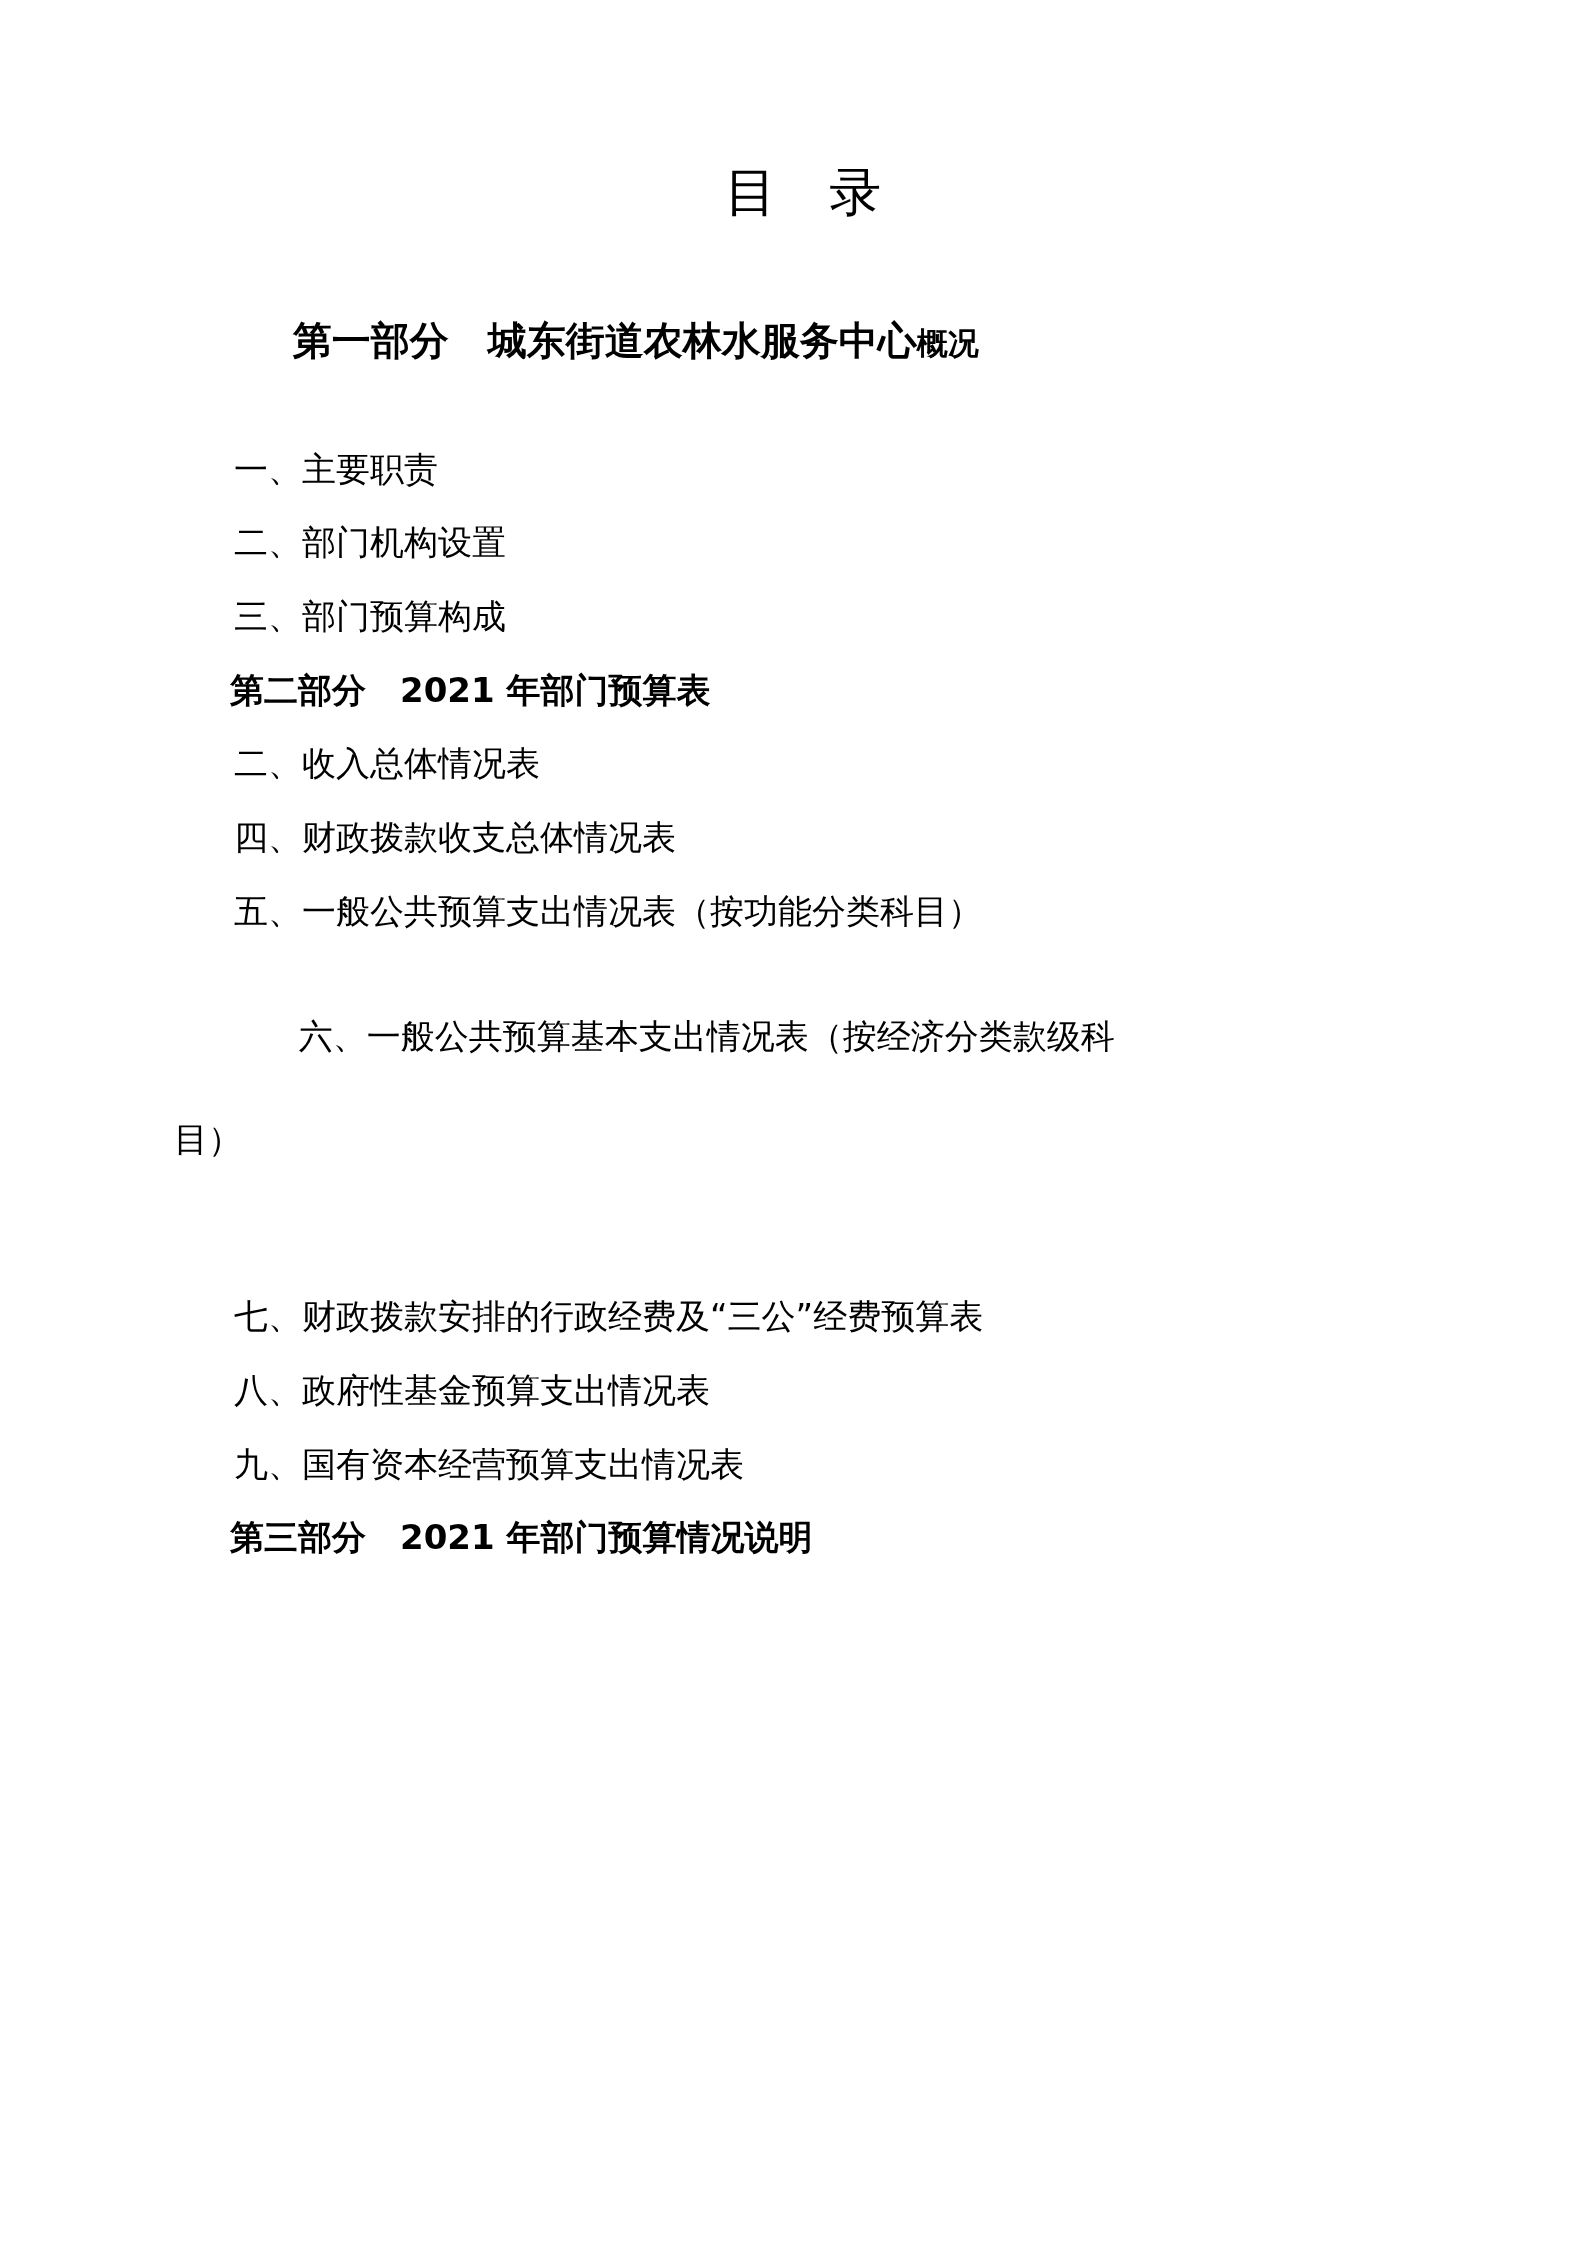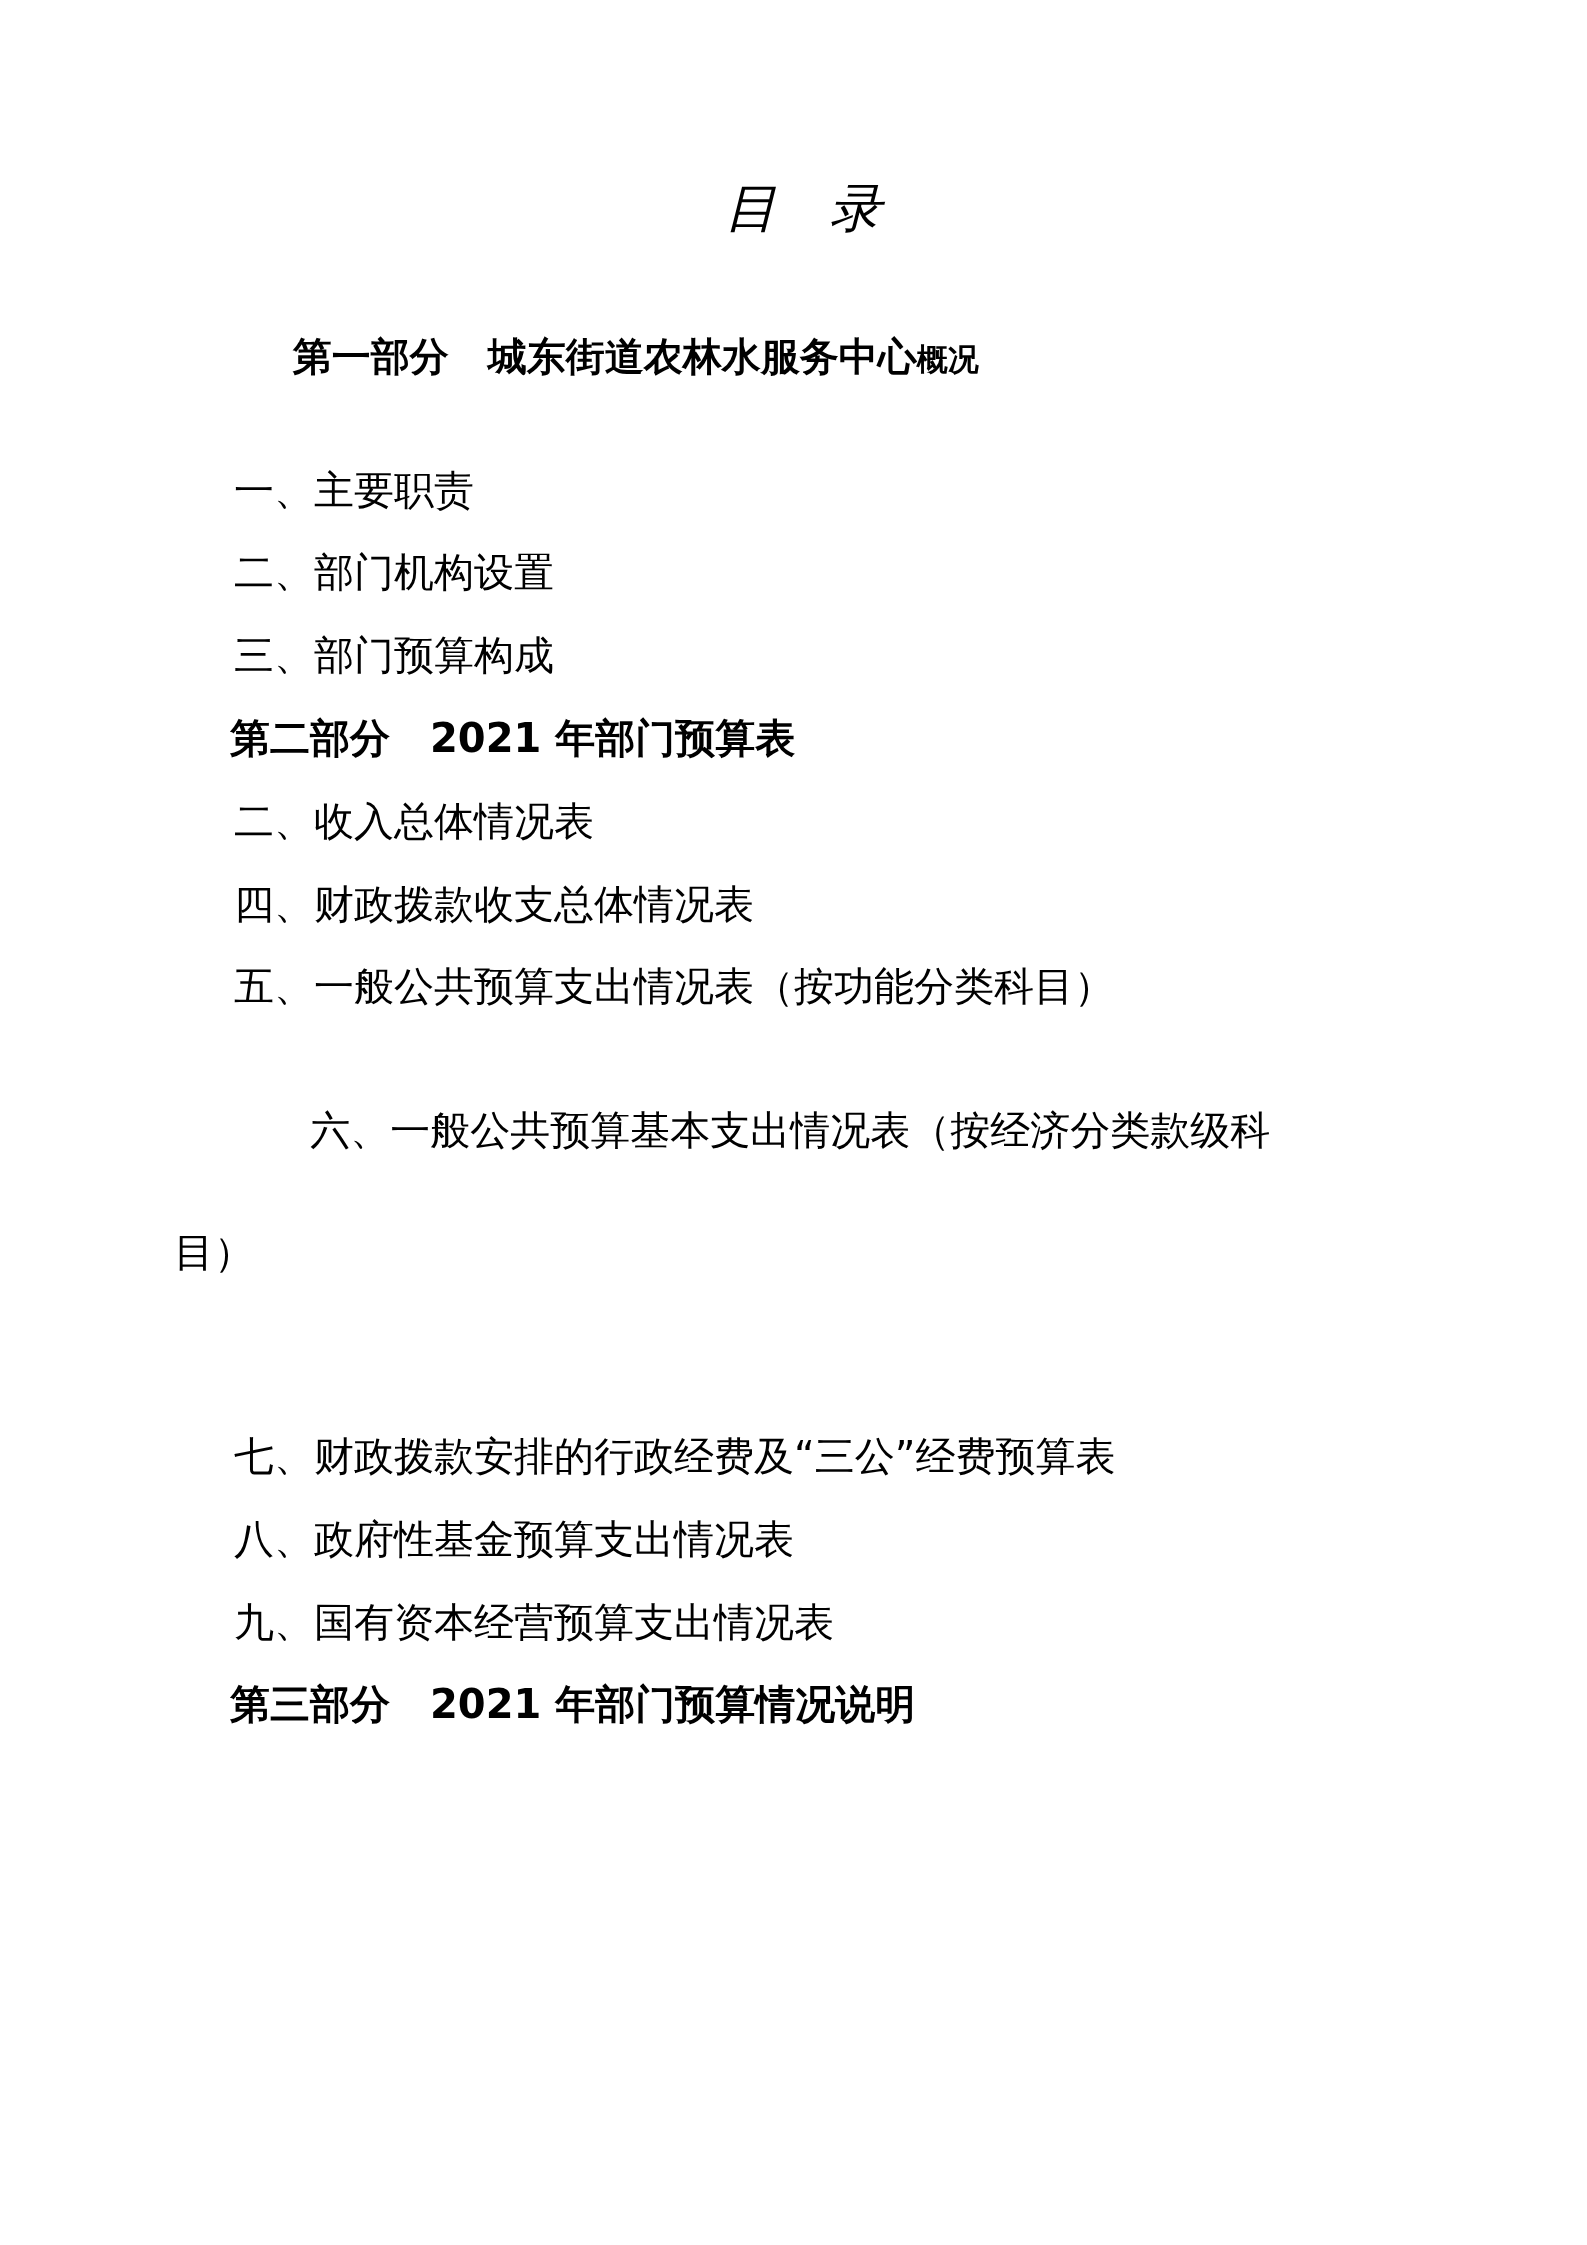--- a/index.html
+++ b/index.html
@@ -25,26 +25,25 @@
     left: 228px;
     top: 160px;
     width: 1150px;
   }
   .doc-title {
     text-align: center;
     font-size: 52px;
     line-height: 1.25;
     letter-spacing: 18px;
     font-weight: normal;
-    margin: 16px 0 34px 0;
+    margin: 0 0 34px 0;
     padding-left: 18px;
-    font-style: italic;
   }
   .entry {
-    font-size: 40px;
+    font-size: 34px;
     line-height: 1.52;
     margin: 0 0 22px 0;
     white-space: pre-wrap;
   }
   .entry.part {
     font-weight: bold;
     padding-left: 2px;
   }
   .entry.sub {
     padding-left: 6px;

